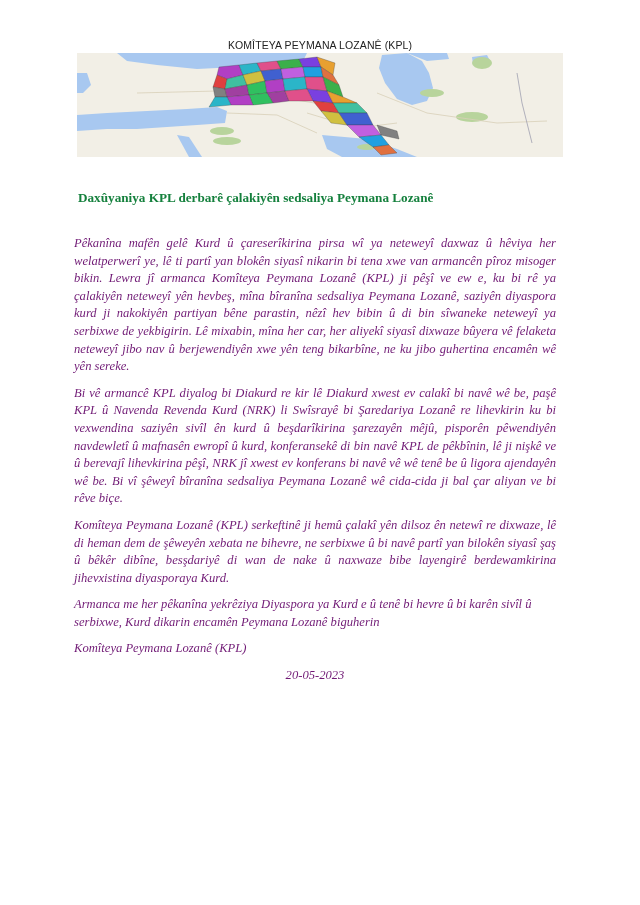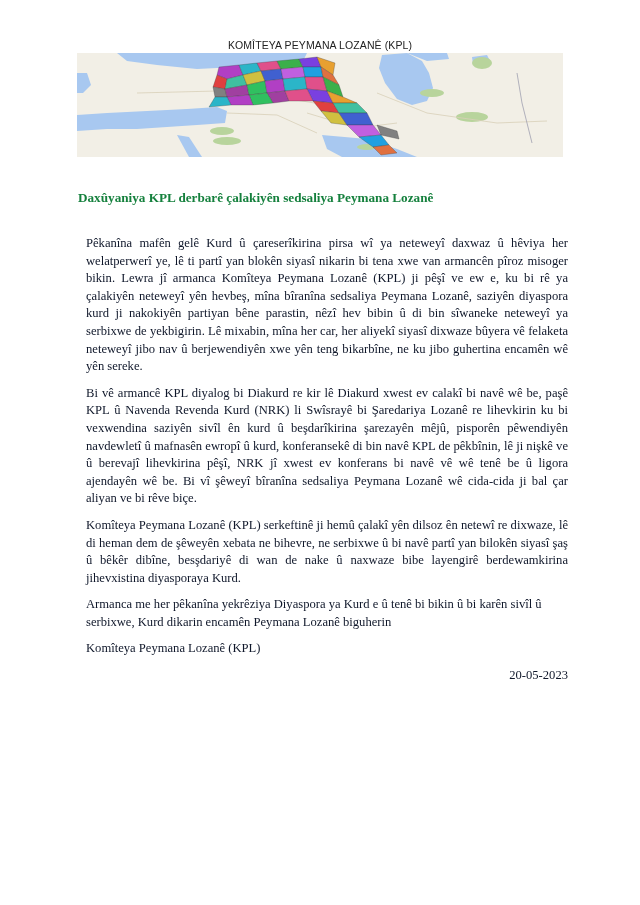--- a/index.html
+++ b/index.html
@@ -1,21 +1,21 @@
 <!DOCTYPE html>
 <html><head>
 <meta charset="utf-8">
 <style>
   html, body { margin: 0; padding: 0; background: #ffffff; }
   body { width: 640px; height: 905px; position: relative; overflow: hidden; font-family: "Liberation Serif", serif; color: #1a1a1a; }
   .header-title { position: absolute; top: 39px; left: 0; width: 640px; text-align: center; font-family: "Liberation Sans", sans-serif; font-size: 10.5px; color: #222; letter-spacing: 0.1px; }
   .map { position: absolute; left: 77px; top: 53px; width: 486px; height: 104px; overflow: hidden; background: #f2efe6; }
   .map svg { display: block; width: 100%; height: 100%; }
   .doc-title { position: absolute; left: 78px; top: 190px; font-weight: bold; font-size: 13.2px; color: #15803d; }
-  .body-text { position: absolute; left: 86px; top: 235px; width: 482px; font-size: 12.6px; line-height: 17.6px; color: #0f172a; }
+  .body-text { position: absolute; left: 74px; top: 235px; width: 482px; font-size: 12.6px; line-height: 17.6px; color: #701a75; font-style: italic; }
   .body-text p { margin: 0 0 9px 0; text-align: justify; }
 </style>
 </head>
 <body>
 
 <div class="header-title">KOMÎTEYA PEYMANA LOZANÊ (KPL)</div>
 
 <div class="map">
   <svg viewBox="0 0 486 104" preserveAspectRatio="none">
     <rect x="0" y="0" width="486" height="104" fill="#f2efe6"></rect>
@@ -83,16 +83,16 @@
       </g>
   </svg>
 </div>
 
 <div class="doc-title">Daxûyaniya KPL derbarê çalakiyên sedsaliya Peymana Lozanê</div>
 
 <div class="body-text">
   <p>Pêkanîna mafên gelê Kurd û çareserîkirina pirsa wî ya neteweyî daxwaz û hêviya her welatperwerî ye, lê ti partî yan blokên siyasî nikarin bi tena xwe van armancên pîroz misoger bikin. Lewra jî armanca Komîteya Peymana Lozanê (KPL) ji pêşî ve ew e, ku bi rê ya çalakiyên neteweyî yên hevbeş, mîna bîranîna sedsaliya Peymana Lozanê, saziyên diyaspora kurd ji nakokiyên partiyan bêne parastin, nêzî hev bibin û di bin sîwaneke neteweyî ya serbixwe de yekbigirin. Lê mixabin, mîna her car, her aliyekî siyasî dixwaze bûyera vê felaketa neteweyî jibo nav û berjewendiyên xwe yên teng bikarbîne, ne ku jibo guhertina encamên wê yên sereke.</p>
   <p>Bi vê armancê KPL diyalog bi Diakurd re kir lê Diakurd xwest ev calakî bi navê wê be, paşê KPL û Navenda Revenda Kurd (NRK) li Swîsrayê bi Şaredariya Lozanê re lihevkirin ku bi vexwendina saziyên sivîl ên kurd û beşdarîkirina şarezayên mêjû, pisporên pêwendiyên navdewletî û mafnasên ewropî û kurd, konferansekê di bin navê KPL de pêkbînin, lê ji nişkê ve û berevajî lihevkirina pêşî, NRK jî xwest ev konferans bi navê vê wê tenê be û ligora ajendayên wê be. Bi vî şêweyî bîranîna sedsaliya Peymana Lozanê wê cida-cida ji bal çar aliyan ve bi rêve biçe.</p>
   <p>Komîteya Peymana Lozanê (KPL) serkeftinê ji hemû çalakî yên dilsoz ên netewî re dixwaze, lê di heman dem de şêweyên xebata ne bihevre, ne serbixwe û bi navê partî yan bilokên siyasî şaş û bêkêr dibîne, besşdariyê di wan de nake û naxwaze bibe layengirê berdewamkirina jihevxistina diyasporaya Kurd.</p>
-  <p style="text-align:left;">Armanca me her pêkanîna yekrêziya Diyaspora ya Kurd e û tenê bi bikin û bi karên sivîl û serbixwe, Kurd dikarin encamên Peymana Lozanê biguherin</p>
+  <p style="text-align:left;">Armanca me her pêkanîna yekrêziya Diyaspora ya Kurd e û tenê bi hevre û bi karên sivîl û serbixwe, Kurd dikarin encamên Peymana Lozanê biguherin</p>
   <p style="text-align:left;">Komîteya Peymana Lozanê (KPL)</p>
-  <p style="text-align:right;">20-05-2023</p>
+  <p style="text-align:center;">20-05-2023</p>
 </div>
 
 </body></html>

